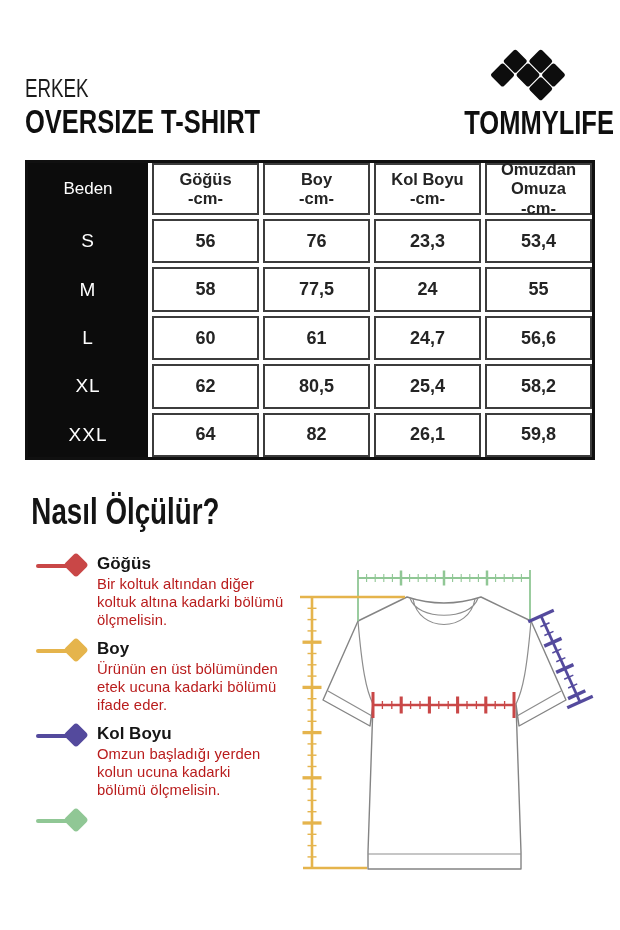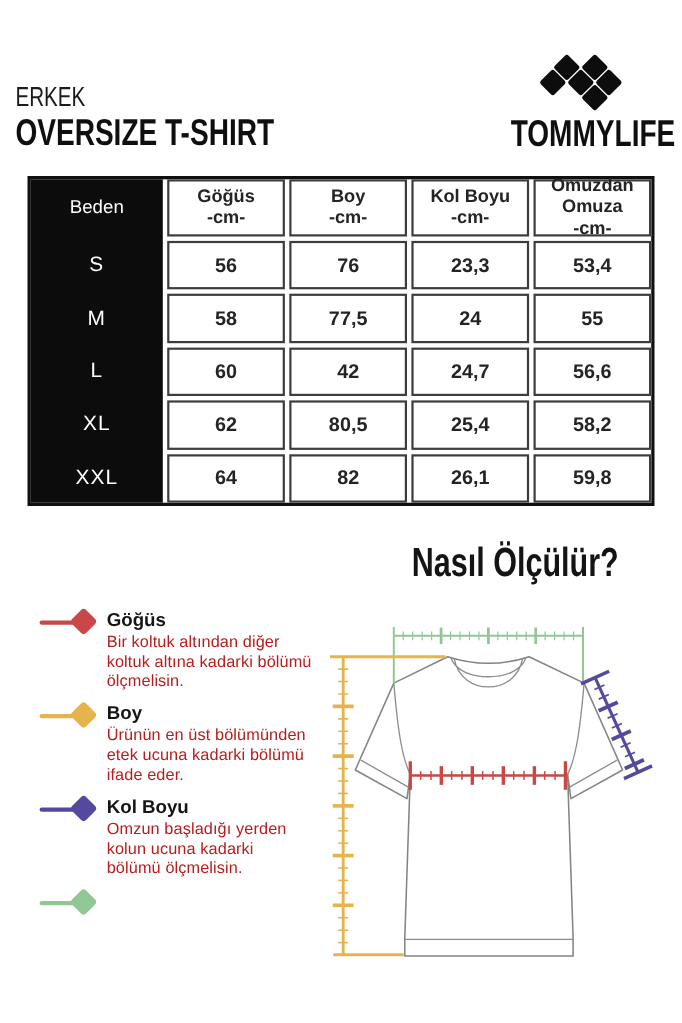--- a/index.html
+++ b/index.html
@@ -3,21 +3,21 @@
 <meta charset="utf-8">
 <style>
   html,body{margin:0;padding:0}
   body{
     width:620px;height:930px;position:relative;overflow:hidden;
     background:#ffffff;font-family:"Liberation Sans",sans-serif;color:#1c1c1c;
   }
   .cond{display:inline-block;transform:scaleX(.75);transform-origin:left top;white-space:nowrap}
 
   
-  .header-left{position:absolute;left:14px;top:74px}
+  .header-left{position:absolute;left:25px;top:74px}
   .cat-label{font-size:25px;font-weight:500;line-height:28px;color:#1b1b1b}
   .prod-title{font-size:34px;font-weight:800;line-height:36px;color:#0f0f0f;margin-top:1px}
   .brand{position:absolute;left:443px;top:48px;width:170px;text-align:right}
   .brand svg{display:block;margin:0 auto}
   .brand-name{font-size:34px;font-weight:800;line-height:36px;color:#0f0f0f;
     display:block;transform:scaleX(.75);transform-origin:center top;white-space:nowrap;margin-top:2px}
 
   
   .size-table{position:absolute;left:25px;top:160px;width:570px;height:300px;
     border:3px solid #101010;background:#fff;box-sizing:border-box}
@@ -28,21 +28,21 @@
   .cell{display:flex;flex-direction:column;align-items:center;justify-content:center;
     text-align:center;background:#fff;border:2px solid #3c3c3c;color:#242424;
     white-space:pre-line;line-height:1.16}
   .cell.blackcell{background:transparent;border:none;color:#ffffff;position:relative;z-index:1}
   .cell.colhead{font-size:16.5px;font-weight:600}
   .cell.sizehead{font-size:17px;font-weight:400}
   .cell.sizecell{font-size:19px;font-weight:500;letter-spacing:1px}
   .cell.valcell{font-size:18px;font-weight:700}
 
   
-  .measure-title{position:absolute;left:0;top:492px;width:594px;text-align:right;
+  .measure-title{position:absolute;left:0;top:492px;width:594px;text-align:left;
     font-size:37px;font-weight:600;color:#141414;line-height:40px}
   .measure-title .cond{transform-origin:center top}
 
   .legend{position:absolute;left:36px;top:553px;width:248px}
   .leg-item{display:flex;margin-bottom:9px}
   .leg-icon{position:relative;width:56px;height:24px;flex:none;margin-top:1px}
   .leg-line{position:absolute;left:0;top:10px;width:36px;height:3.5px;border-radius:2px}
   .leg-diamond{position:absolute;left:31px;top:2px;width:18px;height:18px;border-radius:3.5px;transform:rotate(45deg)}
   .leg-text{margin-left:5px}
   .leg-title{font-size:17px;font-weight:700;color:#151515;line-height:22px}
@@ -92,21 +92,21 @@
       <div class="cell valcell">76</div>
       <div class="cell valcell">23,3</div>
       <div class="cell valcell">53,4</div>
       <div class="cell blackcell sizecell">M</div>
       <div class="cell valcell">58</div>
       <div class="cell valcell">77,5</div>
       <div class="cell valcell">24</div>
       <div class="cell valcell">55</div>
       <div class="cell blackcell sizecell">L</div>
       <div class="cell valcell">60</div>
-      <div class="cell valcell">42</div>
+      <div class="cell valcell">61</div>
       <div class="cell valcell">24,7</div>
       <div class="cell valcell">56,6</div>
       <div class="cell blackcell sizecell">XL</div>
       <div class="cell valcell">62</div>
       <div class="cell valcell">80,5</div>
       <div class="cell valcell">25,4</div>
       <div class="cell valcell">58,2</div>
       <div class="cell blackcell sizecell">XXL</div>
       <div class="cell valcell">64</div>
       <div class="cell valcell">82</div>

